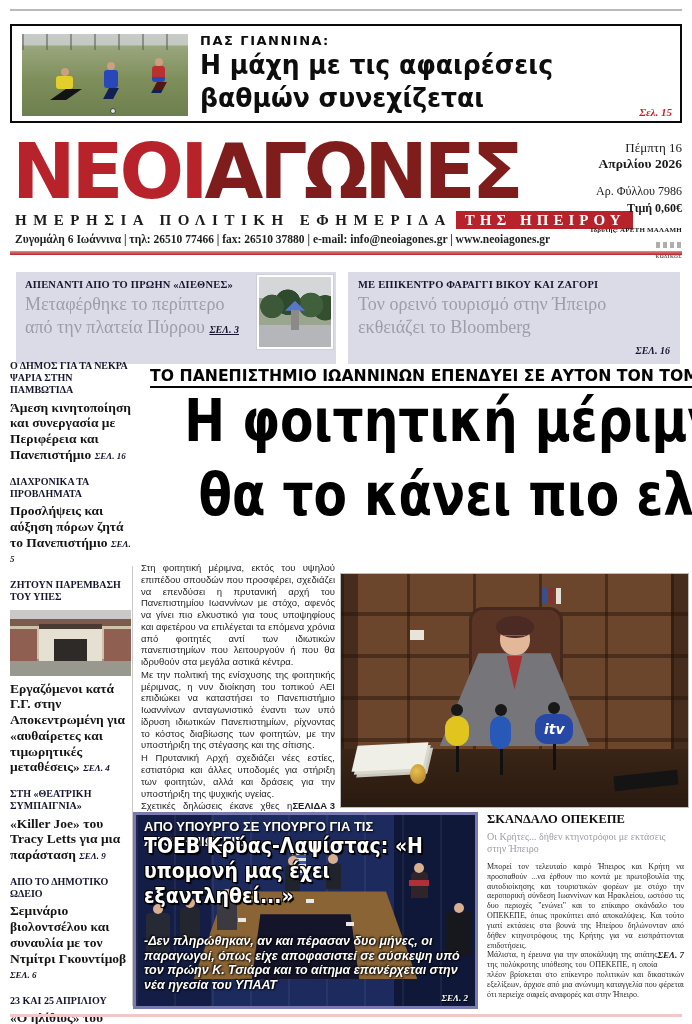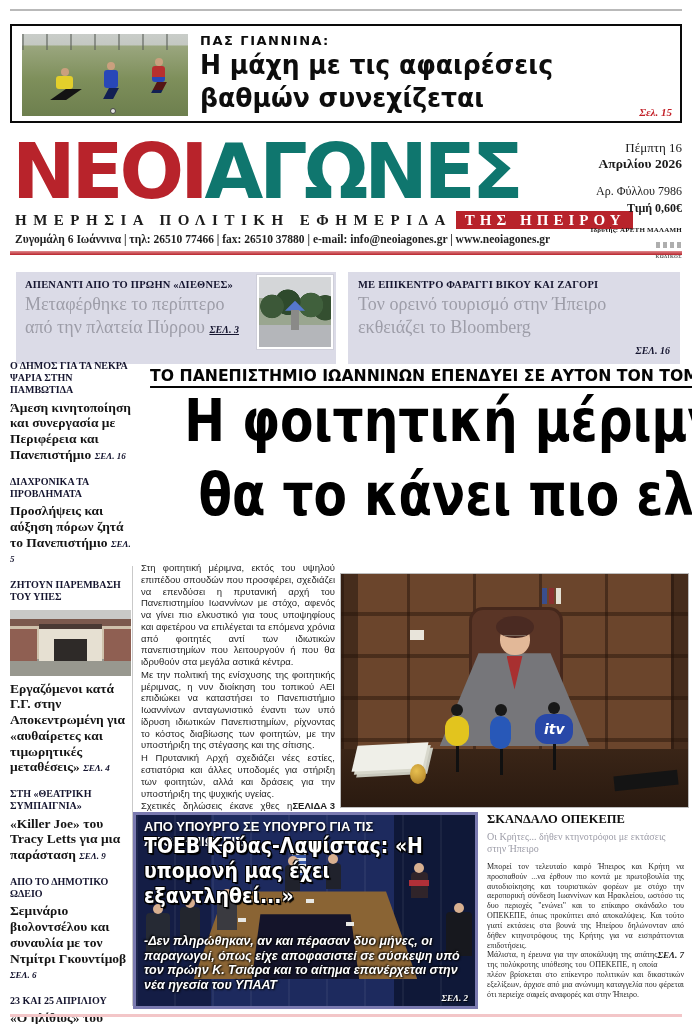--- a/index.html
+++ b/index.html
@@ -35,21 +35,21 @@
   .pl-red{left:130px;top:32px;width:13px;height:16px;background:linear-gradient(180deg,#b8302f 70%,#2847b8 70%);}
   .ball{position:absolute;left:88px;top:74px;width:6px;height:6px;border-radius:50%;background:#e4e4e0;border:1px solid #444;}
   .sports-kicker{position:absolute;left:188px;top:7px;font-family:"DejaVu Sans",sans-serif;font-weight:800;font-size:13px;letter-spacing:1.5px;color:#0d0d0d;}
   .sports-head{position:absolute;left:188px;top:23px;width:478px;font-family:"DejaVu Sans",sans-serif;font-weight:800;font-size:27px;line-height:1.22;color:#0d0d0d;}
   .sports-head>span{display:inline-block;transform:scaleX(.93);transform-origin:left center;}
   .sports-ref{position:absolute;right:8px;bottom:3px;font-size:11px;font-weight:700;font-style:italic;color:var(--ref-red);}
 
   
   .logo{position:absolute;left:12px;top:134px;font-family:"DejaVu Sans",sans-serif;font-weight:800;font-size:76px;line-height:1;letter-spacing:-4px;white-space:nowrap;}
   .logo .lr{color:var(--brand-red);}
-  .logo .lb{color:#0f766e;}
+  .logo .lb{color:#7f1d1d;}
   .subtitle-row{position:absolute;left:15px;top:212px;white-space:nowrap;font-size:15px;}
   .subtitle{letter-spacing:6.5px;color:#1d1d1d;font-weight:600;}
   .badge{background:var(--brand-red);color:#fff;letter-spacing:5px;font-weight:600;padding:1px 7px 1px 9px;margin-left:4px;}
   .contact{position:absolute;left:15px;top:233px;font-size:11.5px;font-weight:700;color:#222;white-space:nowrap;}
   .issue-col{position:absolute;right:10px;top:140px;width:120px;text-align:right;}
   .date-top{font-size:13px;}
   .date-bot{font-size:13.5px;font-weight:700;}
   .issue-no{font-size:12px;margin-top:12px;}
   .price{font-size:12px;font-weight:600;margin-top:2px;}
   .founder{font-size:7px;font-weight:800;margin-top:10px;letter-spacing:.2px;}

